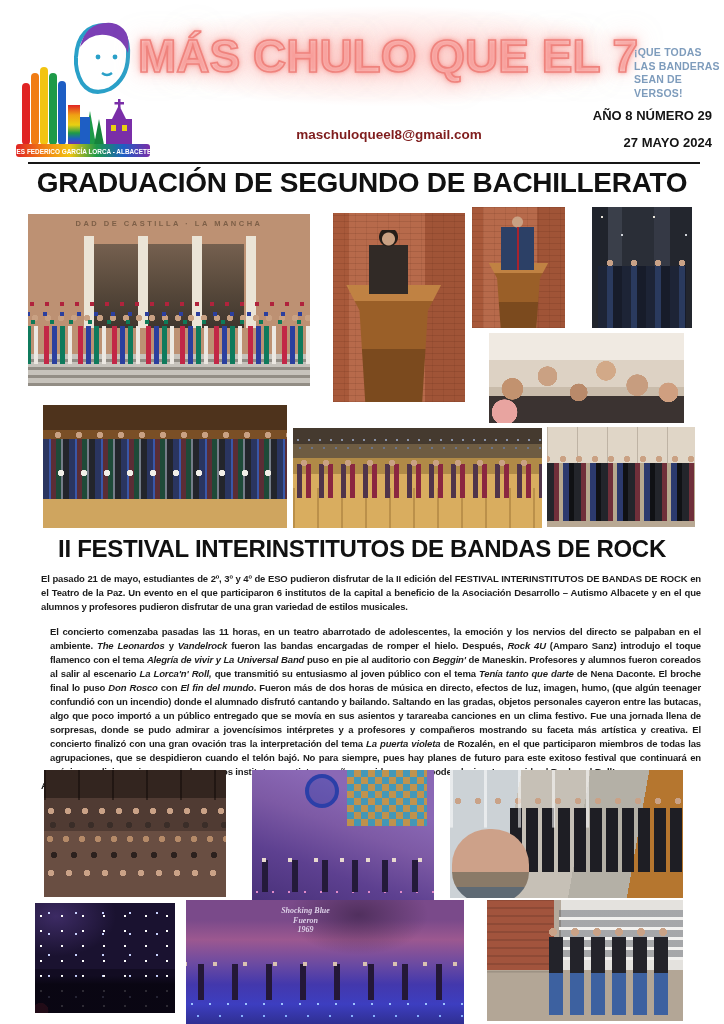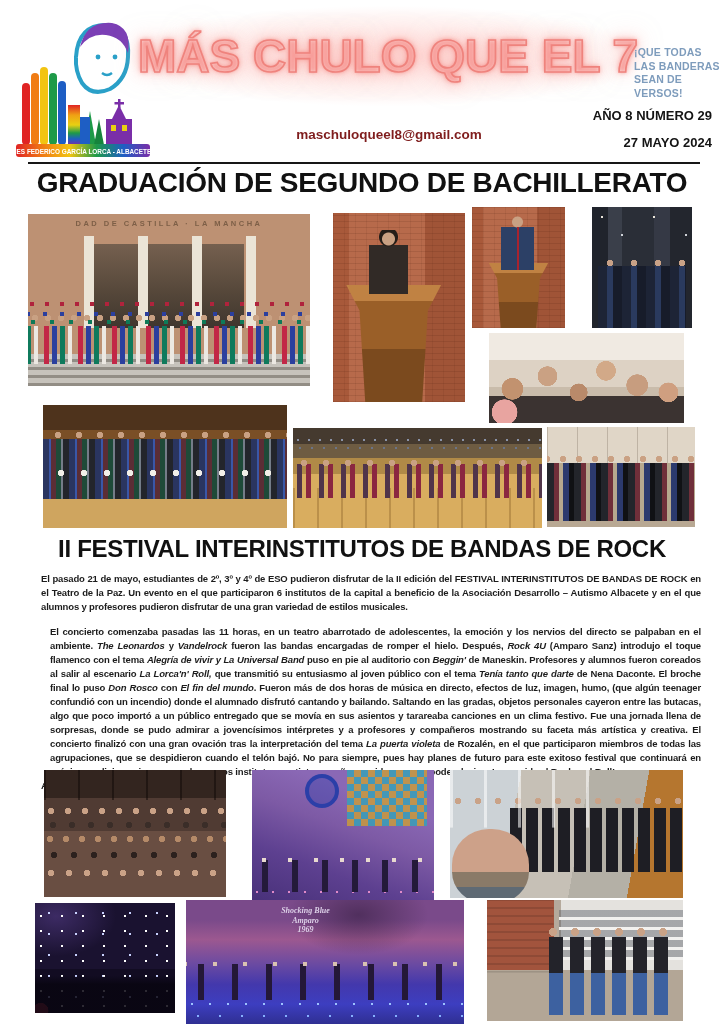--- a/index.html
+++ b/index.html
@@ -325,20 +325,20 @@
   </div>
 
   <div id="collage2" class="collage">
     <div class="ph ph-audience"></div>
     <div class="ph ph-stage-purple"></div>
     <div class="ph ph-teacher-selfie"></div>
     <div class="ph ph-lights"></div>
     <div class="ph ph-shocking">
       <div class="shock-text">
         <span>Shocking Blue</span>
-        <span>Amparo</span>
+        <span>Fueron</span>
         <span>1969</span>
       </div>
     </div>
     <div class="ph ph-girls"></div>
   </div>
 
 </div>
 
 </body></html>

